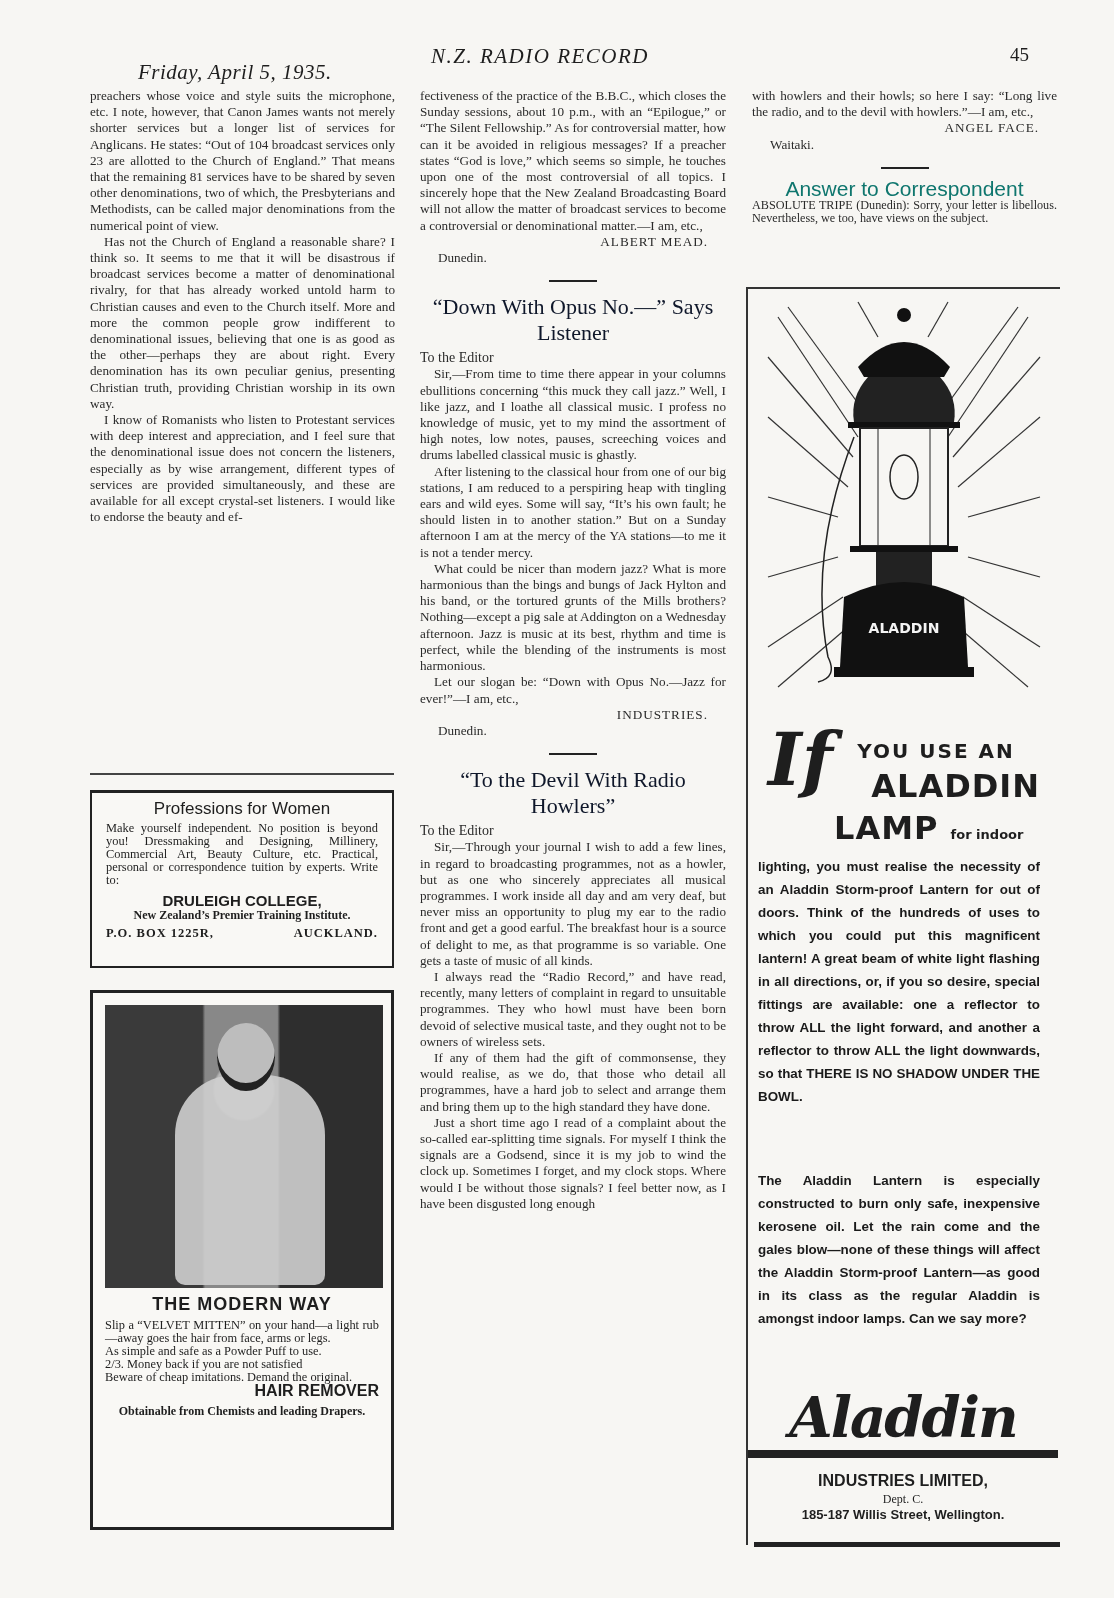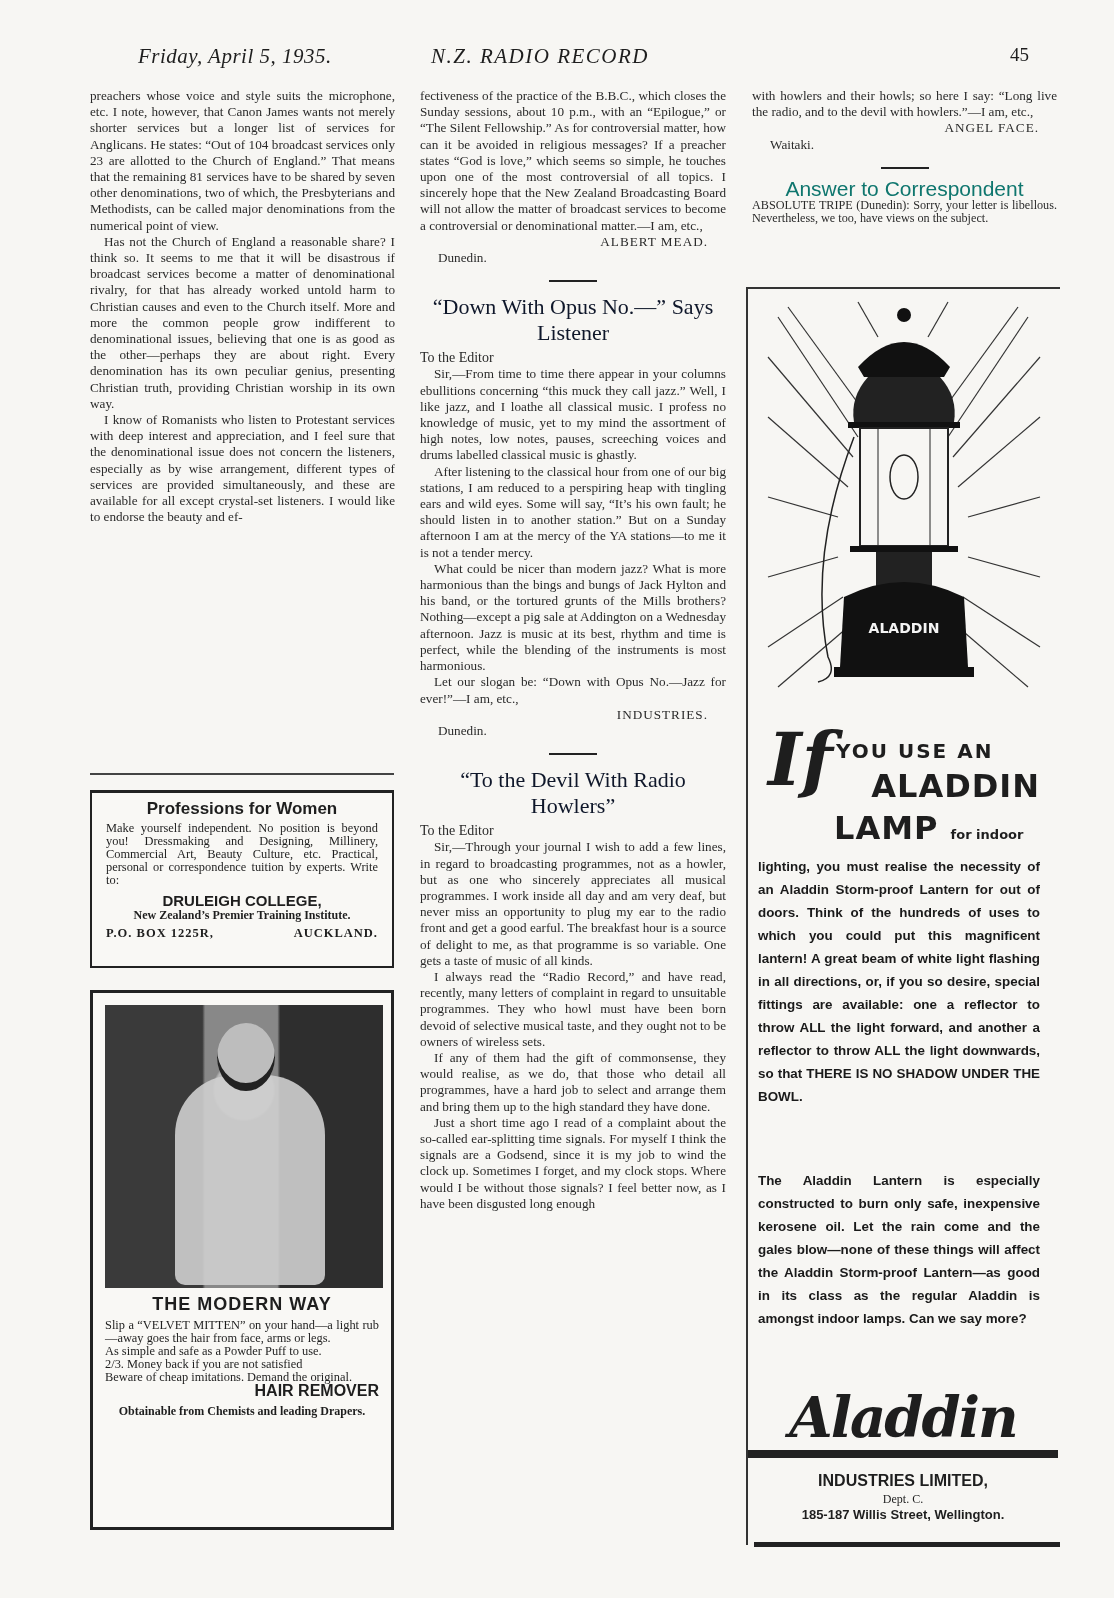--- a/index.html
+++ b/index.html
@@ -2,42 +2,42 @@
 <html><head>
 <meta charset="utf-8">
 <style>
   html, body { margin:0; padding:0; }
   body {
     width:1114px; height:1598px; position:relative; overflow:hidden;
     background:#f7f6f3; color:#1e1e1e;
     font-family:"Liberation Serif","DejaVu Serif",serif;
   }
   .masthead { position:absolute; top:44px; left:0; width:1114px; height:30px; }
-  .masthead .date { position:absolute; left:138px; top:0; font-style:italic; font-size:21px; letter-spacing:0.5px; }
+  .masthead .date { position:absolute; left:138px; top:16px; font-style:italic; font-size:21px; letter-spacing:0.5px; }
   .masthead .title { position:absolute; left:431px; top:0; font-style:italic; font-size:21px; letter-spacing:1.5px; }
   .masthead .pnum { position:absolute; left:1010px; top:0; font-size:19px; }
 
   .col { position:absolute; font-size:13.2px; line-height:16.2px; text-align:justify; color:#2a2a2a; }
   .col p { margin:0; text-indent:14px; }
   .col p.noindent { text-indent:0; }
   .sig { text-align:right; padding-right:18px; letter-spacing:1px; }
   .place { padding-left:18px; }
   .rule-short { width:48px; height:2px; background:#222; margin:14px auto 12px; }
   .headline { text-align:center; font-size:22px; line-height:26px; color:#0f172a; margin:0 0 4px; }
   .tothe { font-size:14px; margin:2px 0 0 0; }
 
   .col1 { left:90px; top:88px; width:305px; }
   .col2 { left:420px; top:88px; width:306px; }
   .col3 { left:752px; top:88px; width:305px; }
 
   .hr1 { position:absolute; left:90px; top:773px; width:304px; height:2px; background:#444; }
 
   .ad { position:absolute; border:2px solid #222; background:#f9f8f5; box-sizing:border-box; font-family:"Liberation Serif",serif; }
   .ad-prof { left:90px; top:790px; width:304px; height:178px; padding:6px 14px; border-top:3px solid #222; }
-  .ad-prof .h { text-align:center; font-family:"Liberation Sans",sans-serif; font-weight:bold; font-size:17px; margin-bottom:3px; }
+  .ad-prof .h { text-align:center; font-family:"Liberation Sans",sans-serif; font-weight:normal; font-size:17px; margin-bottom:3px; }
   .ad-prof .b { font-size:12.4px; line-height:13px; text-align:justify; }
   .ad-prof .c { text-align:center; font-family:"Liberation Sans",sans-serif; font-weight:bold; font-size:15px; margin-top:5px; }
   .ad-prof .s { text-align:center; font-weight:bold; font-size:12px; line-height:13px; }
   .ad-prof .a { display:flex; justify-content:space-between; font-weight:bold; font-size:12.5px; margin-top:4px; letter-spacing:1px; }
 
   .ad-velvet { left:90px; top:990px; width:304px; height:540px; border-width:3px; padding:10px 12px; }
   .ad-velvet .photo { width:278px; height:283px; margin:2px auto 0; position:relative; overflow:hidden;
      background: radial-gradient(circle at 50% 30%, #b8b8b8 0 12%, transparent 13%),
                  linear-gradient(90deg, #3a3a3a 0 35%, #888 36% 62%, #2e2e2e 63% 100%); }
   .ad-velvet .photo .figure { position:absolute; left:70px; top:70px; width:150px; height:210px;
@@ -48,21 +48,21 @@
   .ad-velvet .logo { font-family:"DejaVu Serif",serif; font-style:italic; font-weight:bold; font-size:42px; line-height:42px; margin-top:8px; padding-left:4px; letter-spacing:-1px; }
   .ad-velvet .sub { text-align:right; font-family:"Liberation Sans",sans-serif; font-weight:bold; font-size:16px; margin-top:-2px; }
   .ad-velvet .f { text-align:center; font-weight:bold; font-size:12px; line-height:14px; margin-top:4px; }
 
   .ans-h { font-family:"Liberation Sans",sans-serif; font-weight:normal; font-size:21px; text-align:center; color:#0f766e; margin:6px 0 2px; }
   .ans-b { font-size:12.2px; line-height:12.5px; text-align:justify; }
 
   .ad-aladdin { left:746px; top:287px; width:314px; height:1258px; border:none; border-left:2px solid #333; border-top:2px solid #333; background:transparent; }
   .lamp { position:absolute; left:10px; top:8px; width:292px; height:400px; }
   .if { position:absolute; left:20px; top:428px; font-family:"DejaVu Serif",serif; font-style:italic; font-size:72px; font-weight:bold; }
-  .yua { position:absolute; left:88px; top:450px; width:200px; font-family:"DejaVu Sans",sans-serif; font-weight:bold; font-size:20px; letter-spacing:2px; text-align:left; }
+  .yua { position:absolute; left:88px; top:450px; width:200px; font-family:"DejaVu Sans",sans-serif; font-weight:bold; font-size:20px; letter-spacing:2px; text-align:center; }
   .ald { position:absolute; left:86px; top:478px; width:206px; font-family:"DejaVu Sans",sans-serif; font-weight:bold; font-size:32px; letter-spacing:1px; text-align:right; }
   .lamp-w { position:absolute; left:86px; top:520px; font-family:"DejaVu Sans",sans-serif; font-weight:bold; font-size:32px; letter-spacing:1px; }
   .lamp-w span { font-size:13px; letter-spacing:0; }
   .ad-body { position:absolute; left:10px; width:282px; font-family:"Liberation Sans",sans-serif; font-weight:bold; font-size:13.4px; line-height:23px; text-align:justify; color:#1a1a1a; }
   .alogo { position:absolute; left:0; top:1095px; width:310px; text-align:center; font-family:"DejaVu Serif",serif; font-style:italic; font-weight:bold; font-size:56px; letter-spacing:-2px; border-bottom:8px solid #222; line-height:66px; }
   .ind { position:absolute; left:0; top:1183px; width:310px; text-align:center; font-family:"Liberation Sans",sans-serif; font-weight:bold; font-size:16px; }
   .dept { position:absolute; left:0; top:1203px; width:310px; text-align:center; font-size:12px; }
   .addr { position:absolute; left:0; top:1218px; width:310px; text-align:center; font-family:"Liberation Sans",sans-serif; font-weight:bold; font-size:13px; }
   .arule { position:absolute; left:6px; top:1253px; width:306px; height:5px; background:#222; }
 </style>

